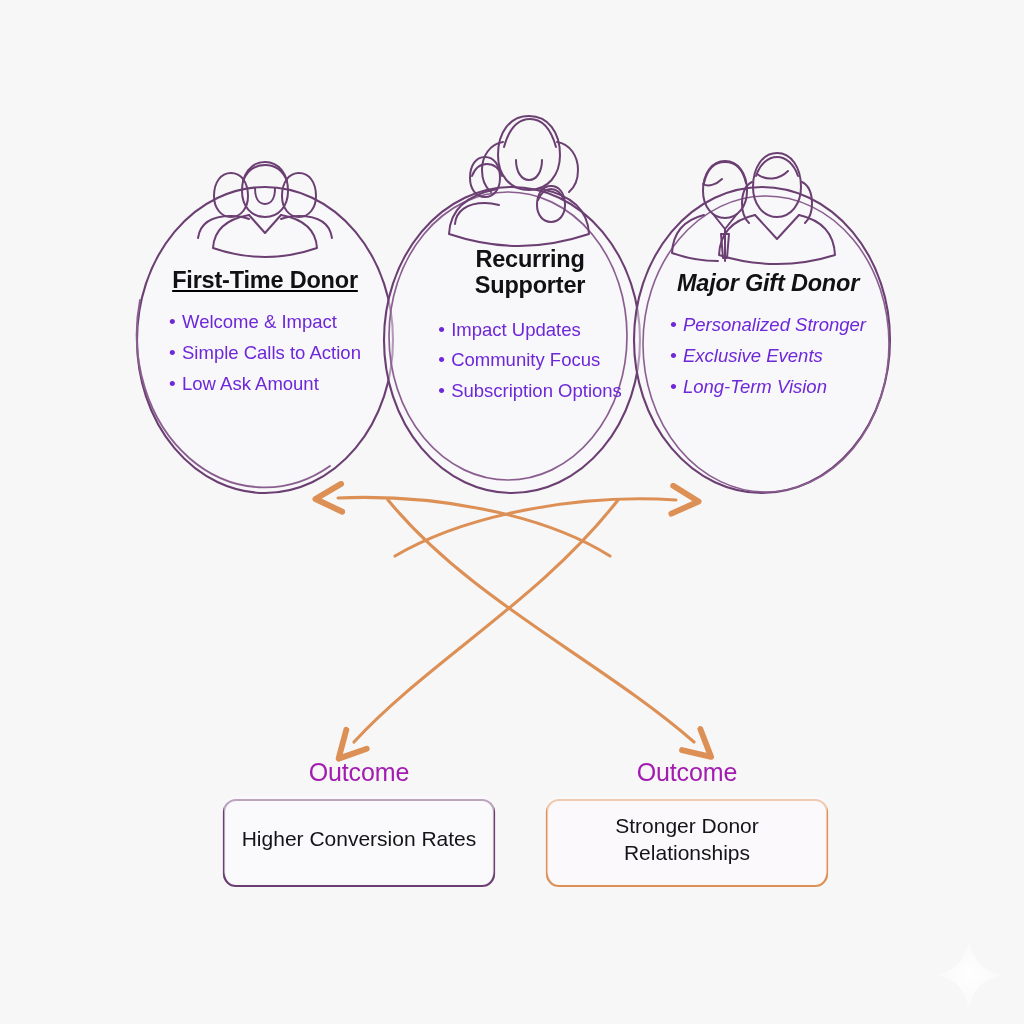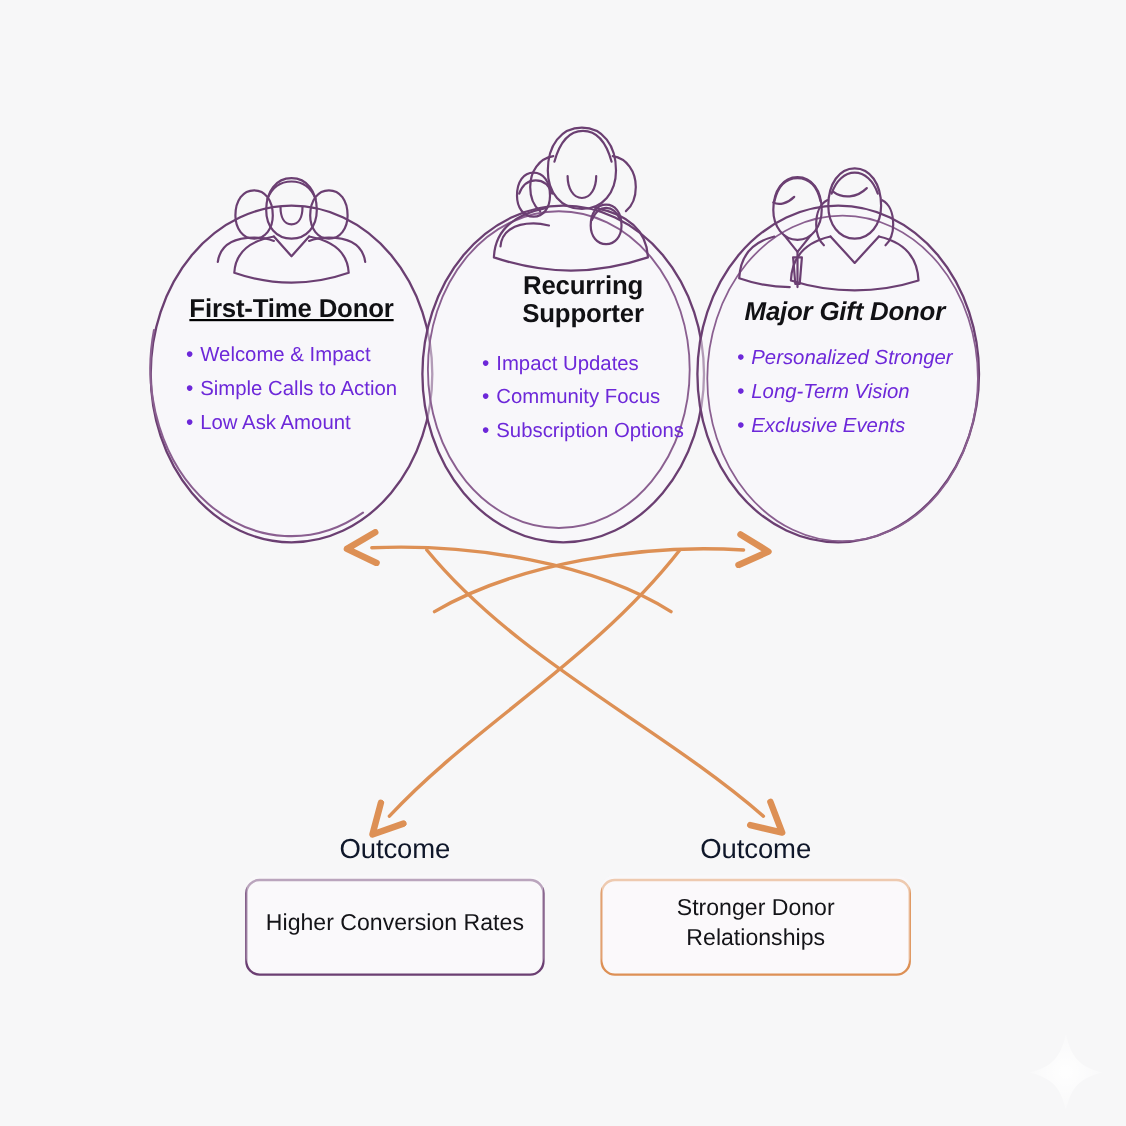--- a/index.html
+++ b/index.html
@@ -61,21 +61,21 @@
     width: 13px;
     font-size: 19px;
     line-height: 1;
   }
   .outcome-group {
     position: absolute;
     text-align: center;
   }
   .outcome-label {
     font-size: 25px;
-    color: #0f172a;
+    color: #a21caf;
     letter-spacing: -0.1px;
     margin-bottom: 9px;
   }
   .outcome-box {
     box-sizing: border-box;
     border-radius: 11px;
     background: rgba(252,250,252,0.55);
     display: flex;
     align-items: center;
     justify-content: center;
@@ -192,22 +192,22 @@
         <div class="bullet"><span class="dot">•</span><span>Impact Updates</span></div>
         <div class="bullet"><span class="dot">•</span><span>Community Focus</span></div>
         <div class="bullet"><span class="dot">•</span><span>Subscription Options</span></div>
       </div>
     </div>
 
     <div class="node" style="left:640px; top:270px; width:256px;font-style:italic;">
       <div class="node-title">Major Gift Donor</div>
       <div class="bullets">
         <div class="bullet"><span class="dot">•</span><span>Personalized Stronger</span></div>
+        <div class="bullet"><span class="dot">•</span><span>Exclusive Events</span></div>
         <div class="bullet"><span class="dot">•</span><span>Long-Term Vision</span></div>
-        <div class="bullet"><span class="dot">•</span><span>Exclusive Events</span></div>
       </div>
     </div>
 
     <div class="outcome-group" style="left:224px; top:758px; width:270px;">
       <div class="outcome-label">Outcome</div>
       <div class="outcome-box" style="width:270px; height:86px;">
         <div class="ob-text">Higher Conversion Rates</div>
       </div>
     </div>
 

